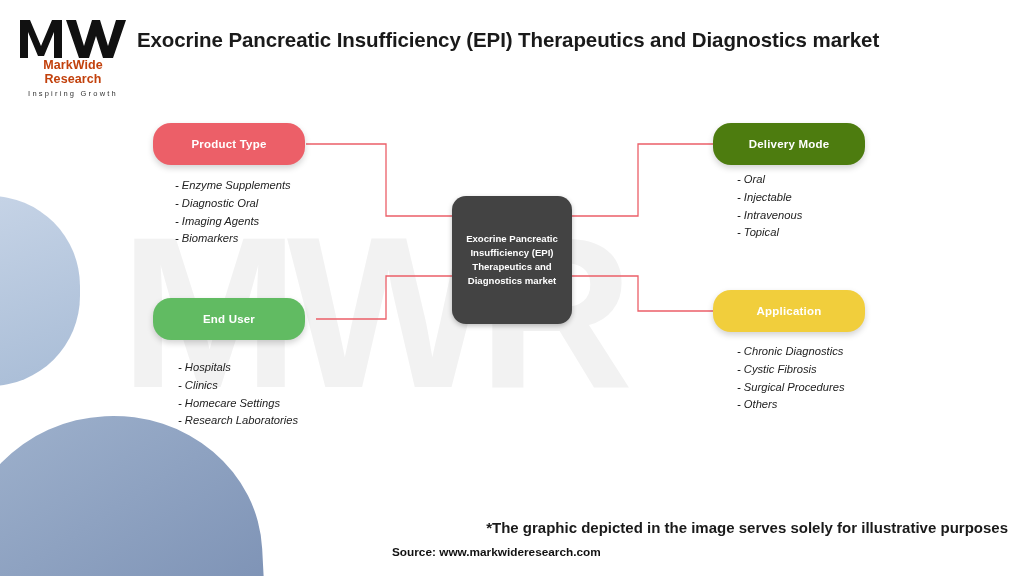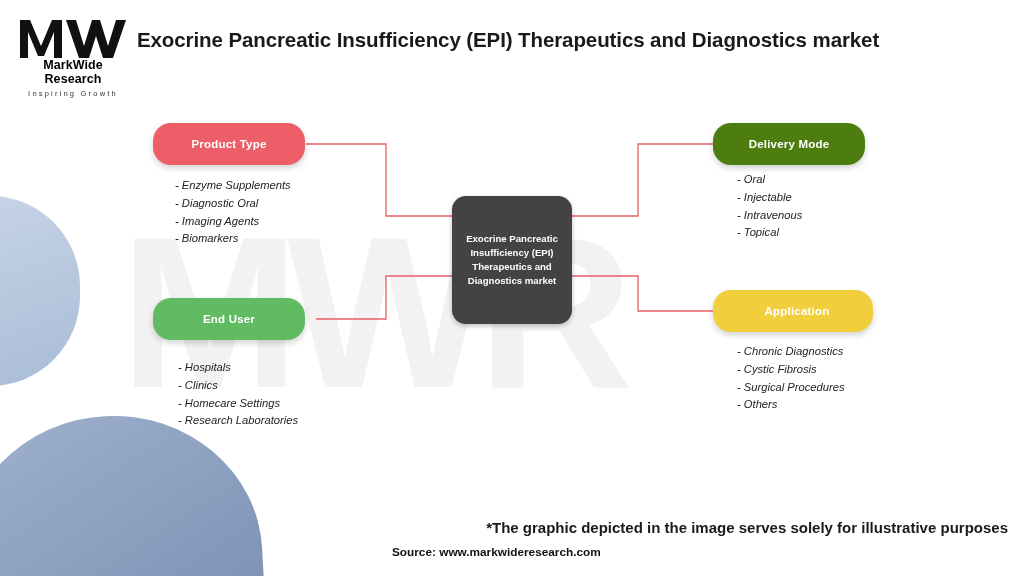--- a/index.html
+++ b/index.html
@@ -66,21 +66,21 @@
     text-align: center;
   }
   .logo .mark {
     display: block;
     height: 46px;
   }
   .logo .brand {
     display: block;
     font-size: 12.5px;
     font-weight: 700;
-    color: #000000;
+    color: #c2410c;
     letter-spacing: .1px;
     margin-top: -4px;
   }
   .logo .tagline {
     display: block;
     font-size: 7.5px;
     color: #333;
     letter-spacing: 2.2px;
     margin-top: 3px;
   }
@@ -138,21 +138,21 @@
   }
   .card .card-label {
     color: #ffffff;
     font-size: 11.5px;
     font-weight: 700;
     letter-spacing: .2px;
   }
   .card.product  { left: 153px; top: 123px; background: #ec5f68; }
   .card.delivery { left: 713px; top: 123px; background: #4d7c0f; }
   .card.enduser  { left: 153px; top: 298px; background: #61bb62; }
-  .card.app      { left: 713px; top: 290px; background: #f1ce3c; padding-left: 8px; }
+  .card.app      { left: 713px; top: 290px; background: #f1ce3c; }
 
   .items {
     position: absolute;
     font-size: 11.2px;
     color: #222;
     line-height: 1.59;
     font-style: italic;
   }
   .items div { white-space: nowrap; }
   .items.product  { left: 175px; top: 177px; }

